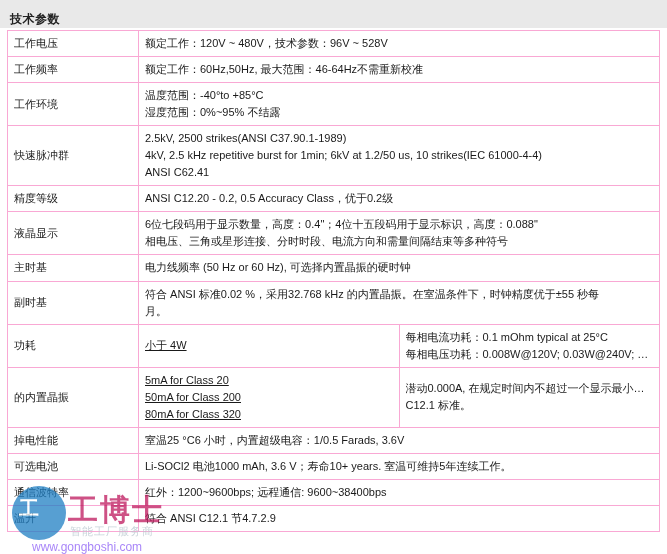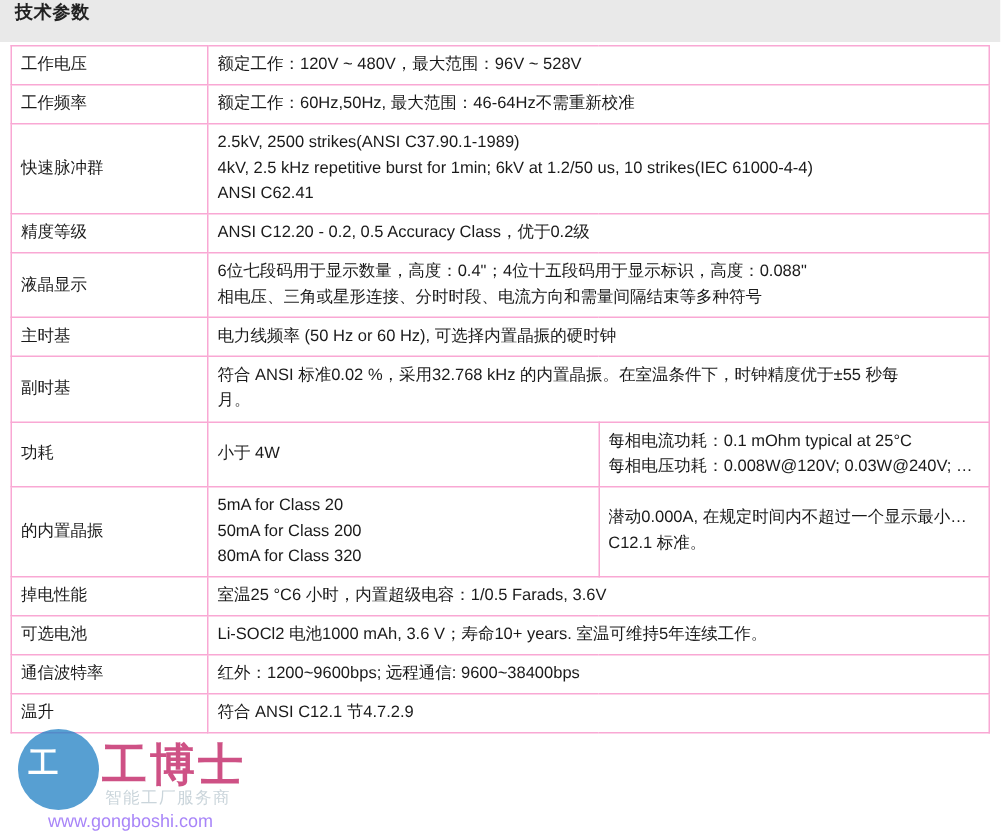--- a/index.html
+++ b/index.html
@@ -18,21 +18,21 @@
   }
   .page {
     position: relative;
     width: 667px;
     height: 554px;
   }
   .title-bar {
     background: #e9e9e9;
     height: 28px;
     display: flex;
-    align-items: flex-start;
+    align-items: flex-end;
     padding-left: 10px;
     box-sizing: border-box;
   }
   .title-bar .title {
     font-size: 12px;
     font-weight: bold;
     color: #222;
     letter-spacing: 0.5px;
   }
   table.spec {
@@ -49,20 +49,21 @@
     font-size: 11px;
     line-height: 1.55;
     color: #1a1a1a;
     word-break: break-word;
   }
   td.label {
     width: 118px;
   }
   td.mid {
     width: 150px;
+    text-decoration: underline;
   }
   .lines > div {
     white-space: nowrap;
     overflow: hidden;
     text-overflow: ellipsis;
   }
   .watermark {
     position: absolute;
     left: 12px;
     bottom: 4px;
@@ -125,34 +126,43 @@
     <span class="title">技术参数</span>
   </div>
 
   <table class="spec">
     <tbody>
 
       <tr>
         <td class="label">工作电压</td>
         <td colspan="2">
           <div class="lines">
-            <div>额定工作：120V ~ 480V，最大范围：96V ~ 528V</div>
+            <div>额定工作：120V ~ 480V，技术参数：96V ~ 528V</div>
           </div>
         </td>
       </tr>
 
       <tr>
         <td class="label">工作频率</td>
         <td colspan="2">
           <div class="lines">
             <div>额定工作：60Hz,50Hz,   最大范围：46-64Hz不需重新校准</div>
           </div>
         </td>
       </tr>
 
+      <tr>
+        <td class="label">工作环境</td>
+        <td colspan="2">
+          <div class="lines">
+            <div>温度范围：-40°to +85°C</div>
+            <div>湿度范围：0%~95% 不结露</div>
+          </div>
+        </td>
+      </tr>
 
       <tr>
         <td class="label">快速脉冲群</td>
         <td colspan="2">
           <div class="lines">
             <div>2.5kV, 2500 strikes(ANSI C37.90.1-1989)</div>
             <div>4kV, 2.5 kHz repetitive burst for 1min; 6kV at 1.2/50 us, 10 strikes(IEC 61000-4-4)</div>
             <div>ANSI C62.41</div>
           </div>
         </td>

